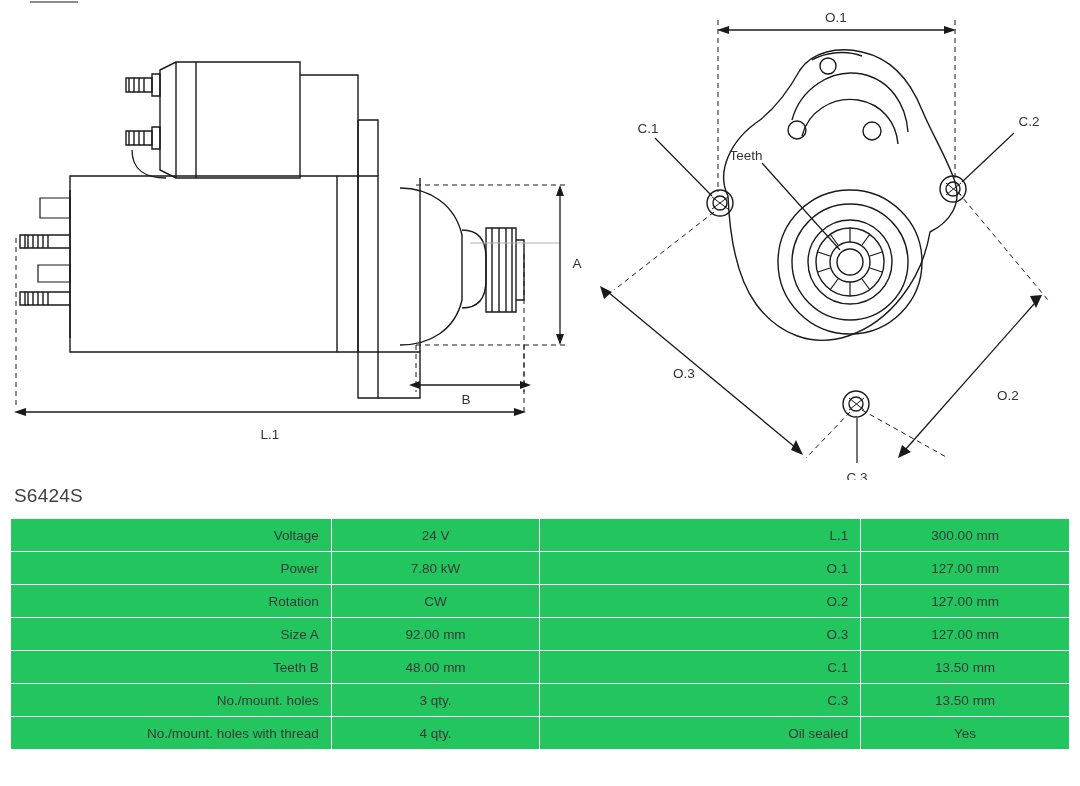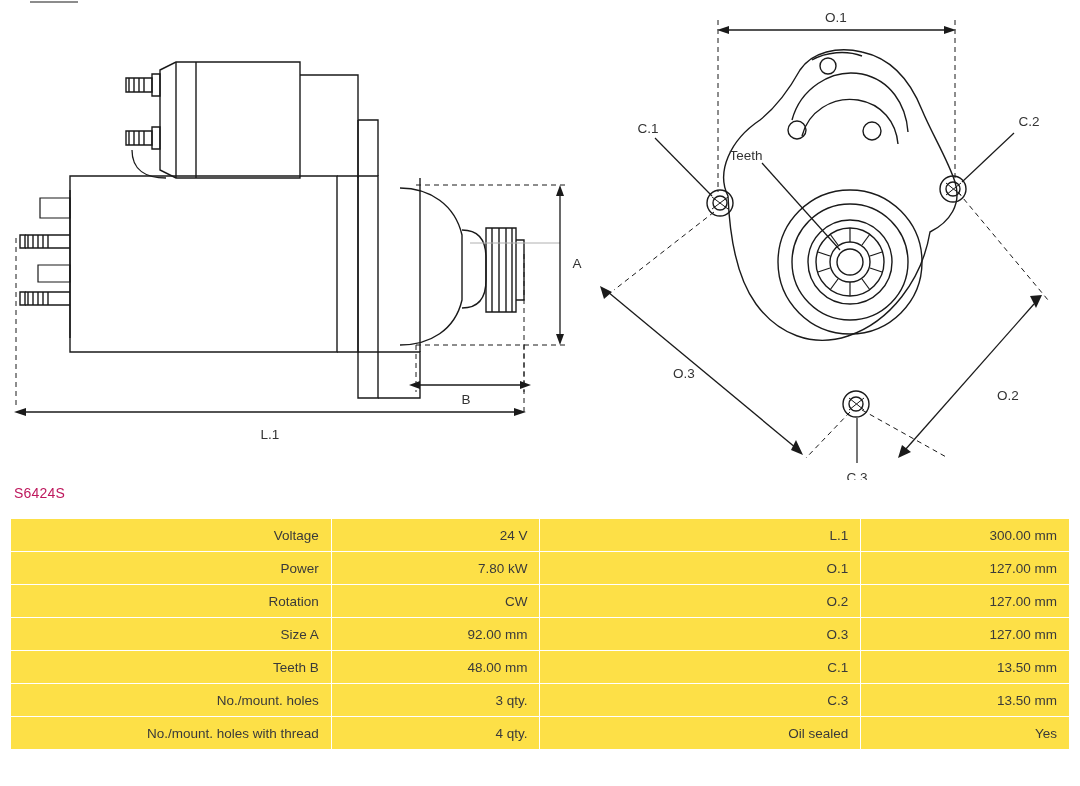--- a/index.html
+++ b/index.html
@@ -27,48 +27,48 @@
     width: 1080px;
     height: 480px;
   }
   .drawings svg {
     display: block;
   }
   .part-code {
     position: absolute;
     left: 14px;
     top: 485px;
-    font-size: 14px;
-    color: #be185d;
+    font-size: 19px;
+    color: #404040;
     letter-spacing: 0.2px;
   }
   .spec-table {
     position: absolute;
     left: 10px;
     top: 518px;
     width: 1060px;
     border-collapse: collapse;
     table-layout: fixed;
   }
   .spec-table td {
     height: 32px;
     font-size: 13.5px;
     padding: 0 12px;
     border: 1px solid #ffffff;
-    background: #fde047;
+    background: #22c55e;
     color: #3a3a3a;
     white-space: nowrap;
     overflow: hidden;
   }
   .spec-table td.label {
     text-align: right;
     width: 290px;
   }
   .spec-table td.value {
-    text-align: right;
+    text-align: center;
     width: 180px;
   }
   .dim-label {
     font-size: 13.5px;
     fill: #333333;
     font-family: "Liberation Sans", sans-serif;
   }
   .callout-label {
     font-size: 13.5px;
     fill: #333333;

